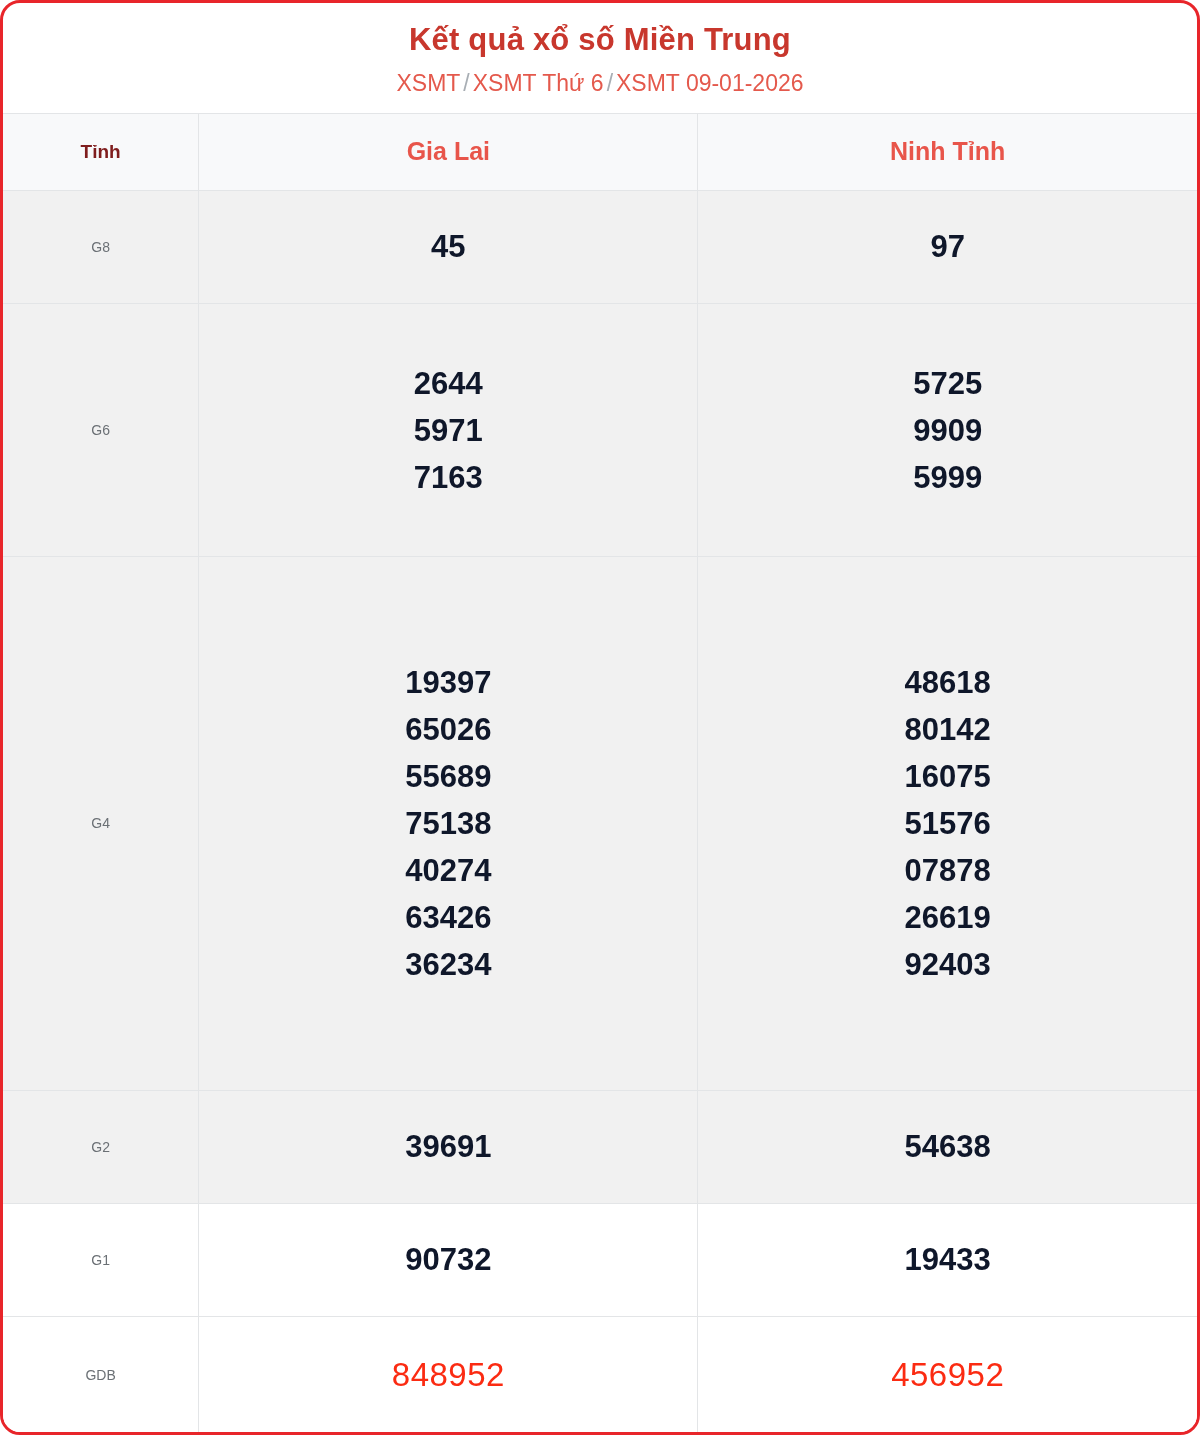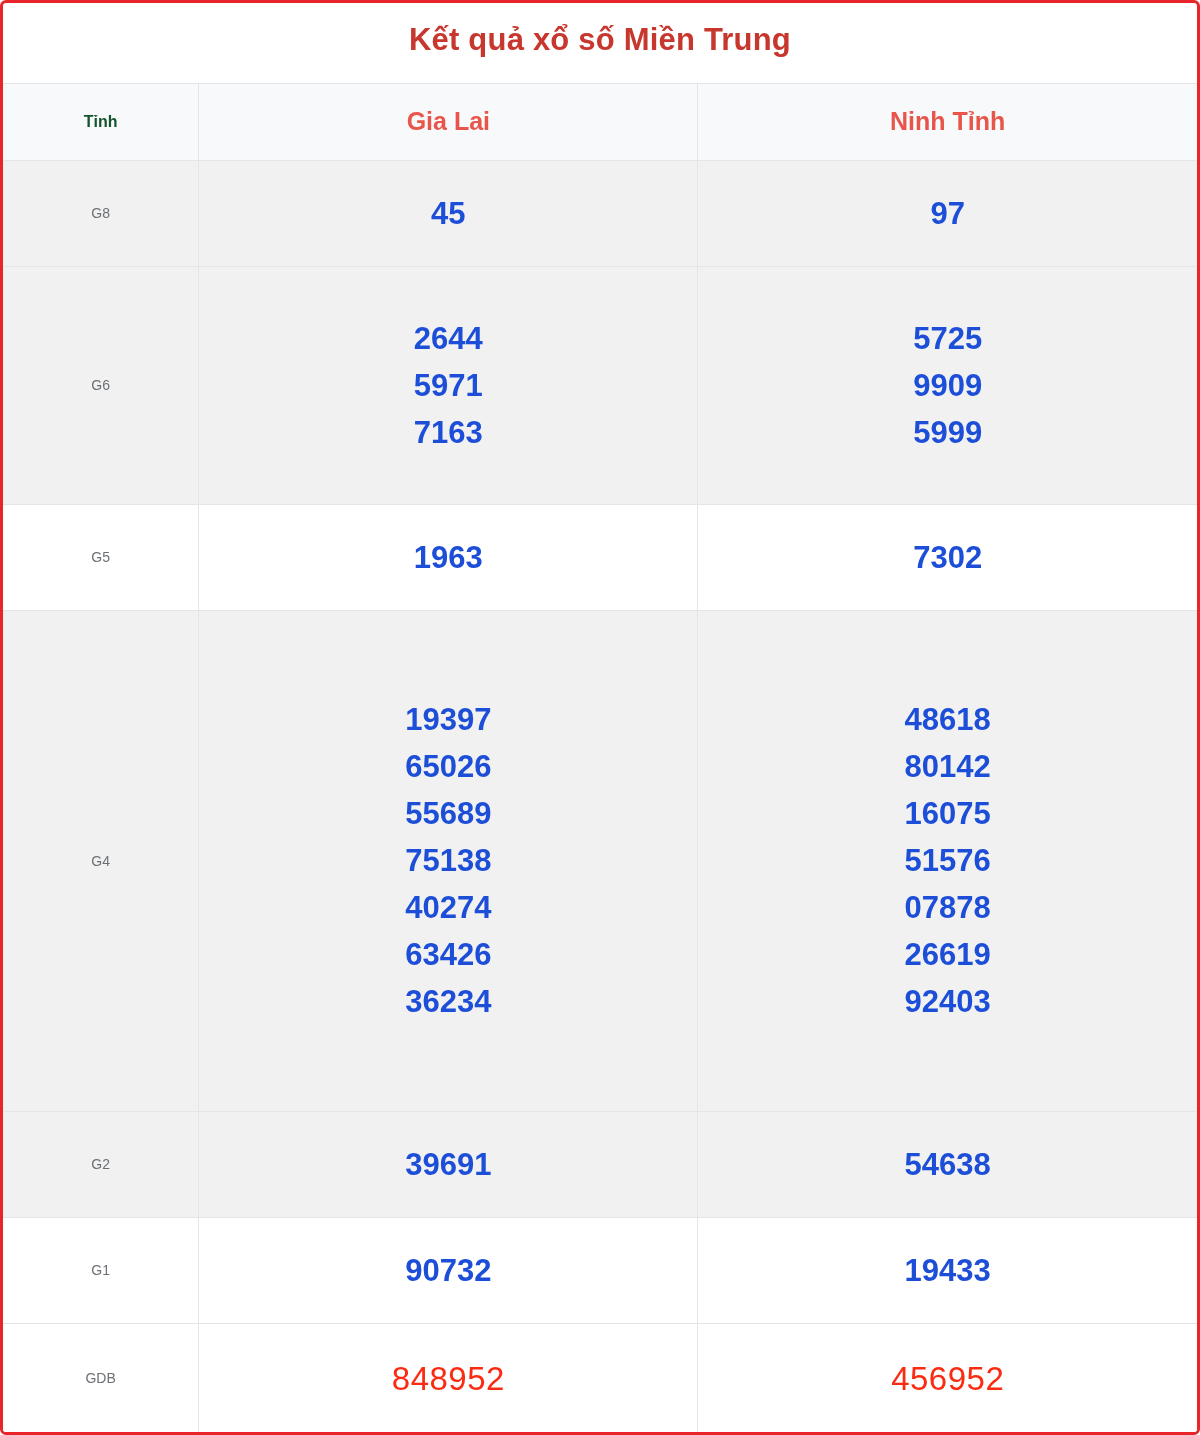--- a/index.html
+++ b/index.html
@@ -12,21 +12,21 @@
     height: 1435px;
     font-family: "Liberation Sans", sans-serif;
     -webkit-font-smoothing: antialiased;
   }
 
   #app {
     box-sizing: border-box;
     width: 1200px;
     height: 1435px;
     border: 3px solid #e8252a;
-    border-radius: 6px;
+    border-radius: 20px;
     background: #ffffff;
     overflow: hidden;
     display: flex;
     flex-direction: column;
     align-items: center;
   }
 
   
   .head {
     padding: 18px 0 14px 0;
@@ -76,58 +76,59 @@
   }
   .tbl th:last-child, .tbl td:last-child { border-right: none; }
 
   thead th {
     background: #f8f9fa;
     border-top: none;
     height: 76px;
     font-weight: bold;
   }
   th.h-label {
-    font-size: 16px;
-    color: #14532d;
+    font-size: 19px;
+    color: #7f1d1d;
   }
   th.h-prov {
     font-size: 25px;
     color: #e8554a;
   }
 
   tbody tr.shade td { background: #f1f1f1; }
   tbody tr.plain td { background: #ffffff; }
 
   td.lbl {
     font-size: 14px;
     color: #6b7075;
     font-weight: normal;
   }
   td.nums {
     font-size: 31px;
     font-weight: bold;
-    color: #1d4ed8;
+    color: #0f172a;
     line-height: 1.0;
     padding: 14px 0;
   }
   td.nums .n { display: block; padding: 8px 0; }
   td.gdb {
     font-size: 33px;
     font-weight: normal;
     color: #fb2b12;
     letter-spacing: .5px;
   }
 </style>
 </head>
 <body>
 
 <div id="app">
 
   <div class="head">
     <h1 class="page-title">Kết quả xổ số Miền Trung</h1>
+    <div class="crumbs" id="breadcrumb"><a>XSMT</a><span class="crumb-sep">/</span><a>XSMT Thứ 6</a><span class="crumb-sep">/</span><a>XSMT 09-01-2026</a></div>
   </div>
 
   <table class="tbl">
     <colgroup>
       <col class="c-label">
       <col class="c-prov">
       <col class="c-prov">
     </colgroup>
     <thead>
       <tr>
@@ -152,29 +153,20 @@
             <span class="n">2644</span>
             <span class="n">5971</span>
             <span class="n">7163</span>
           </td>
           <td class="nums">
             <span class="n">5725</span>
             <span class="n">9909</span>
             <span class="n">5999</span>
           </td>
         </tr>
-        <tr class="plain">
-          <td class="lbl">G5</td>
-          <td class="nums">
-            <span class="n">1963</span>
-          </td>
-          <td class="nums">
-            <span class="n">7302</span>
-          </td>
-        </tr>
         <tr class="shade">
           <td class="lbl">G4</td>
           <td class="nums">
             <span class="n">19397</span>
             <span class="n">65026</span>
             <span class="n">55689</span>
             <span class="n">75138</span>
             <span class="n">40274</span>
             <span class="n">63426</span>
             <span class="n">36234</span>

